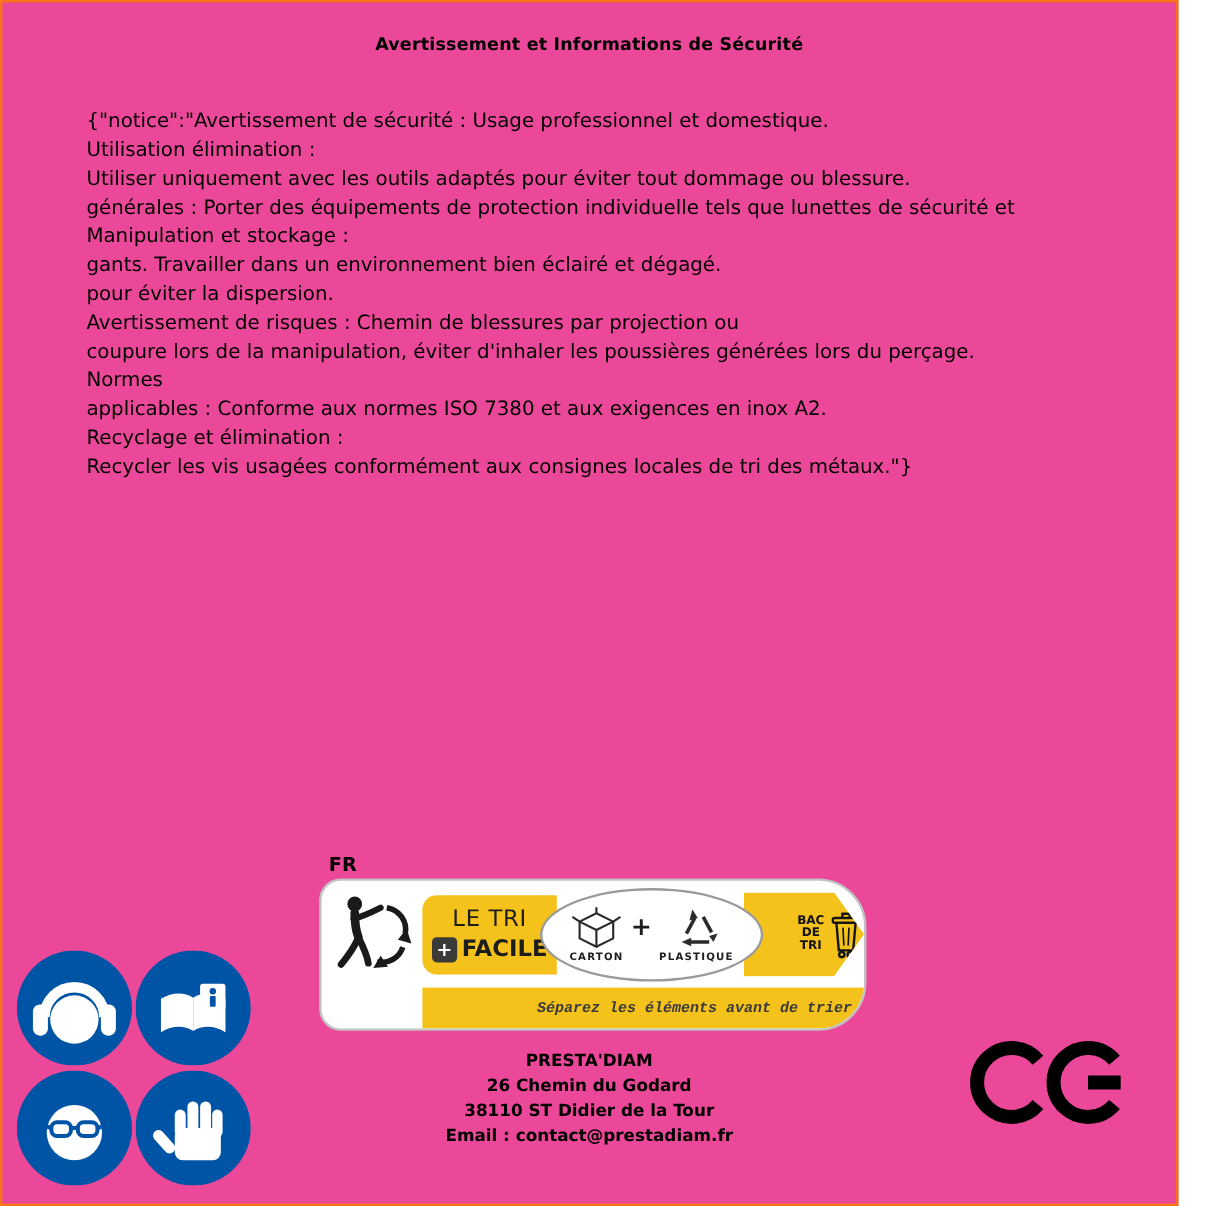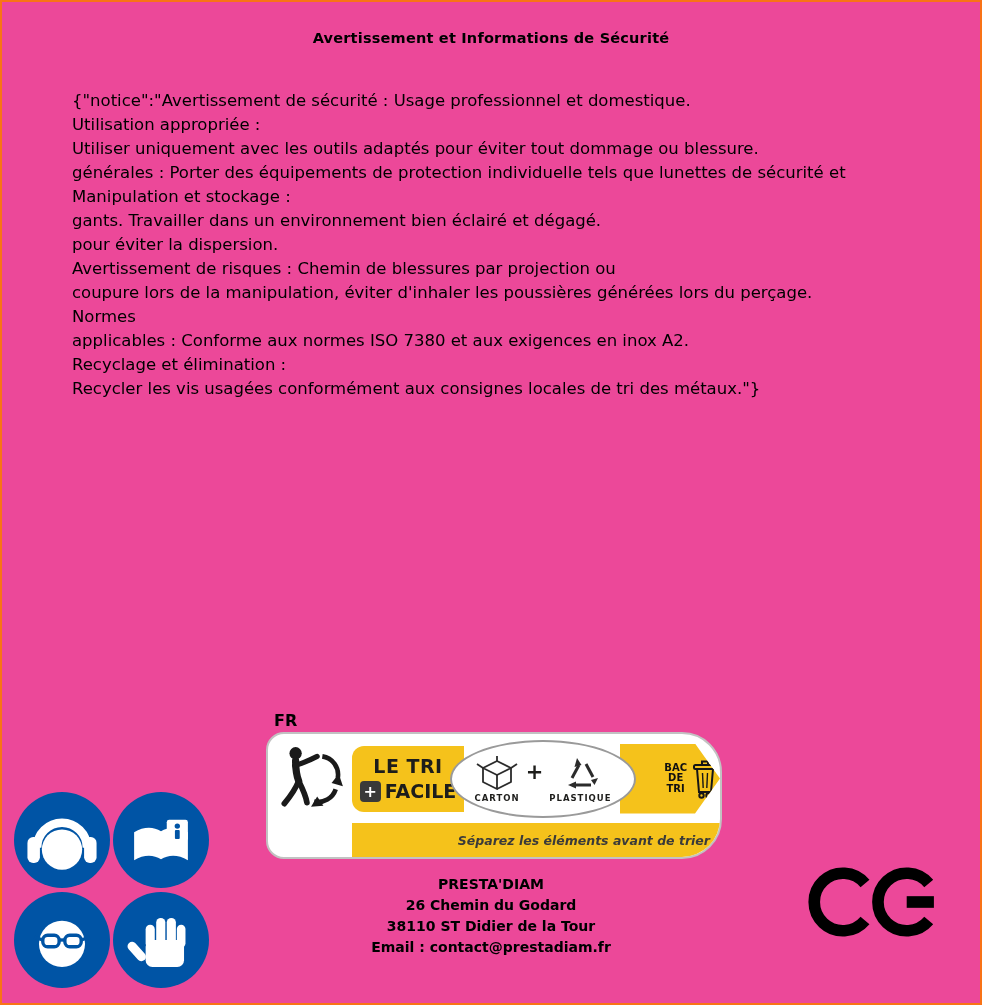--- a/index.html
+++ b/index.html
@@ -24,21 +24,21 @@
     background:#fff; border:2px solid #c2c2c2; border-radius:18px 40px 40px 18px;
     display:flex; overflow:hidden;
   }
   .triman-col { width:88px; display:flex; justify-content:center; align-items:flex-start; padding-top:9px; }
   .right-col { flex:1; display:flex; flex-direction:column; }
   .mat-row { height:89px; display:flex; align-items:center; }
   .pill {
     width:112px; height:66px; background:#f5c21b; border-radius:12px 0 0 12px;
     display:flex; flex-direction:column; align-items:center; justify-content:center; gap:3px; z-index:1;
   }
-  .pill .l1 { font-weight:bold; font-size:19px; color:#1d1d1b; letter-spacing:.5px; }
+  .pill .l1 { font-weight:normal; font-size:19px; color:#1d1d1b; letter-spacing:.5px; }
   .pill .l2 { display:flex; align-items:center; gap:4px; font-weight:bold; font-size:19px; color:#1d1d1b; }
   .plusbox {
     width:21px; height:21px; background:#3a3a39; color:#fff; border-radius:4px;
     display:flex; align-items:center; justify-content:center; font-size:16px; font-weight:bold;
   }
   .oval {
     width:186px; height:78px; background:#fff; border:2px solid #9a9a9a; border-radius:50%;
     display:flex; align-items:center; justify-content:center; gap:5px;
     margin-left:-14px; z-index:2;
   }
@@ -46,21 +46,21 @@
   .mat-label { font-size:8.5px; font-weight:bold; letter-spacing:1px; color:#1d1d1b; margin-top:1px; }
   .mat-plus { font-size:21px; font-weight:bold; color:#1d1d1b; margin:0 1px 14px; }
   .chevron {
     width:100px; height:70px; background:#f5c21b; margin-left:-16px; z-index:1;
     clip-path:polygon(0 0, 75% 0, 100% 50%, 75% 100%, 0 100%);
     display:flex; align-items:center; justify-content:flex-end; padding-left:20px; gap:3px;
   }
   .bin-text { font-size:10px; font-weight:bold; line-height:10.5px; color:#111; text-align:center; }
   .tagline {
     flex:1; background:#f5c21b; display:flex; align-items:center; justify-content:flex-end;
-    padding-right:10px; font-style:italic; font-weight:bold; font-size:12.5px; color:#3a3a3a;
+    padding-right:10px; font-style:italic; font-weight:bold; font-size:12.5px; color:#3a3a3a;font-family:Liberation Mono, monospace;
   }
 
   .responsible {
     position:absolute; left:0; top:872px; width:100%;
     text-align:center; font-weight:bold; font-size:14px; line-height:21px;
   }
 
   .safety-icons { position:absolute; left:12px; top:790px; width:200px; height:200px; }
   .sicon { position:absolute; width:96px; height:96px; }
   .p1 { left:0;  top:0; }   .p2 { left:99px; top:0; }
@@ -70,21 +70,21 @@
 </style>
 </head>
 <body>
 
 <div class="page">
 
   <div class="title">Avertissement et Informations de Sécurité</div>
 
   <div class="notice">
     <div class="line">{"notice":"Avertissement de sécurité : Usage professionnel et domestique.</div>
-    <div class="line">Utilisation appropriée :</div>
+    <div class="line">Utilisation élimination :</div>
     <div class="line">Utiliser uniquement avec les outils adaptés pour éviter tout dommage ou blessure.</div>
     <div class="line">générales : Porter des équipements de protection individuelle tels que lunettes de sécurité et</div>
     <div class="line">Manipulation et stockage :</div>
     <div class="line">gants. Travailler dans un environnement bien éclairé et dégagé.</div>
     <div class="line">pour éviter la dispersion.</div>
     <div class="line">Avertissement de risques : Chemin de blessures par projection ou</div>
     <div class="line">coupure lors de la manipulation, éviter d'inhaler les poussières générées lors du perçage.</div>
     <div class="line">Normes</div>
     <div class="line">applicables : Conforme aux normes ISO 7380 et aux exigences en inox A2.</div>
     <div class="line">Recyclage et élimination :</div>

